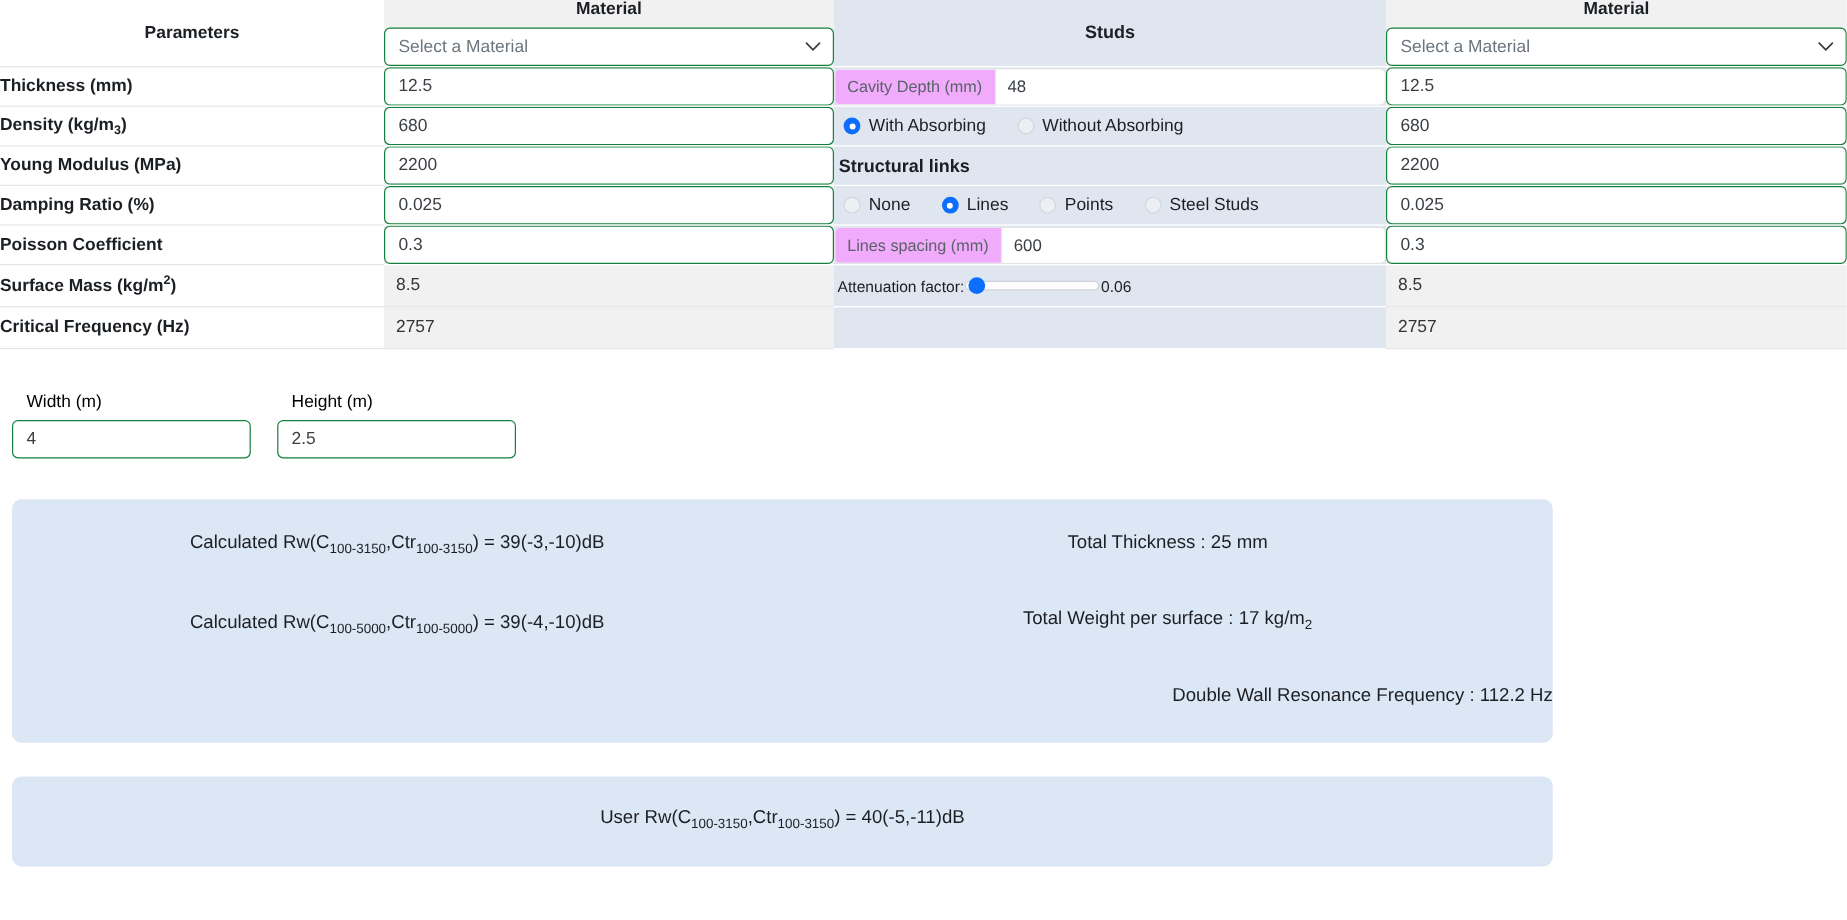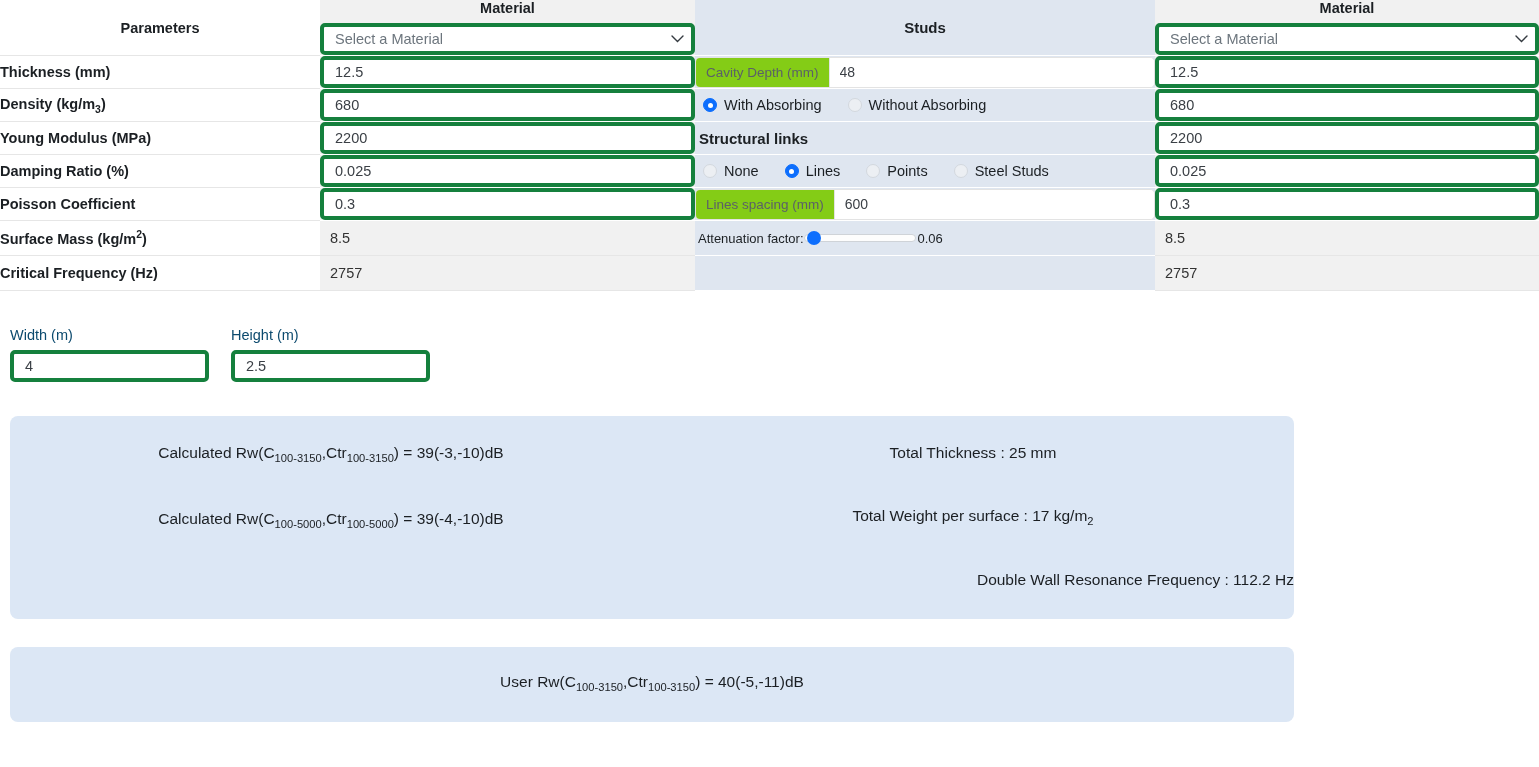--- a/index.html
+++ b/index.html
@@ -77,21 +77,21 @@
     font-size: 15px;
     font-weight: 600;
     color: #1b1f23;
     border-bottom: 1px solid #ffffff;
   }
 
   
   .fld {
     width: 100%;
     height: 32px;
-    border: 4px solid #15803d;
+    border: 1px solid #15803d;
     border-radius: 5px;
     background: #ffffff;
     font-size: 14.5px;
     font-family: "Liberation Sans", sans-serif;
     color: #3a3f45;
     padding: 0 11px;
     outline: none;
     display: block;
   }
   .select-wrap { position: relative; width: 100%; }
@@ -107,21 +107,21 @@
   .igroup {
     display: flex;
     width: 100%;
     border: 1px solid #e3e3e3;
     border-radius: 5px;
     overflow: hidden;
     background: #fff;
     height: 31px;
   }
   .igroup .pfx {
-    background: #84cc16;
+    background: #f0abfc;
     border-right: 1px solid #e3e3e3;
     font-size: 13.5px;
     color: #5b6167;
     padding: 0 10px;
     display: flex;
     align-items: center;
     white-space: nowrap;
   }
   .igroup .ifld {
     flex: 1;
@@ -217,23 +217,24 @@
 
   
   .dims {
     display: flex;
     padding: 36px 0 0 10px;
     gap: 22px;
   }
   .dim-group { width: 199px; }
   .dim-label {
     font-size: 14.5px;
-    color: #0c4a6e;
+    color: #000000;
     margin-bottom: 7px;
     display: block;
+    margin-left: 12px;
   }
   .dim-group .fld { height: 32px; }
 
   
   .res-panel {
     margin: 0 10px 0 10px;
     background: #dce7f5;
     border-radius: 8px;
     width: 1284px;
   }

